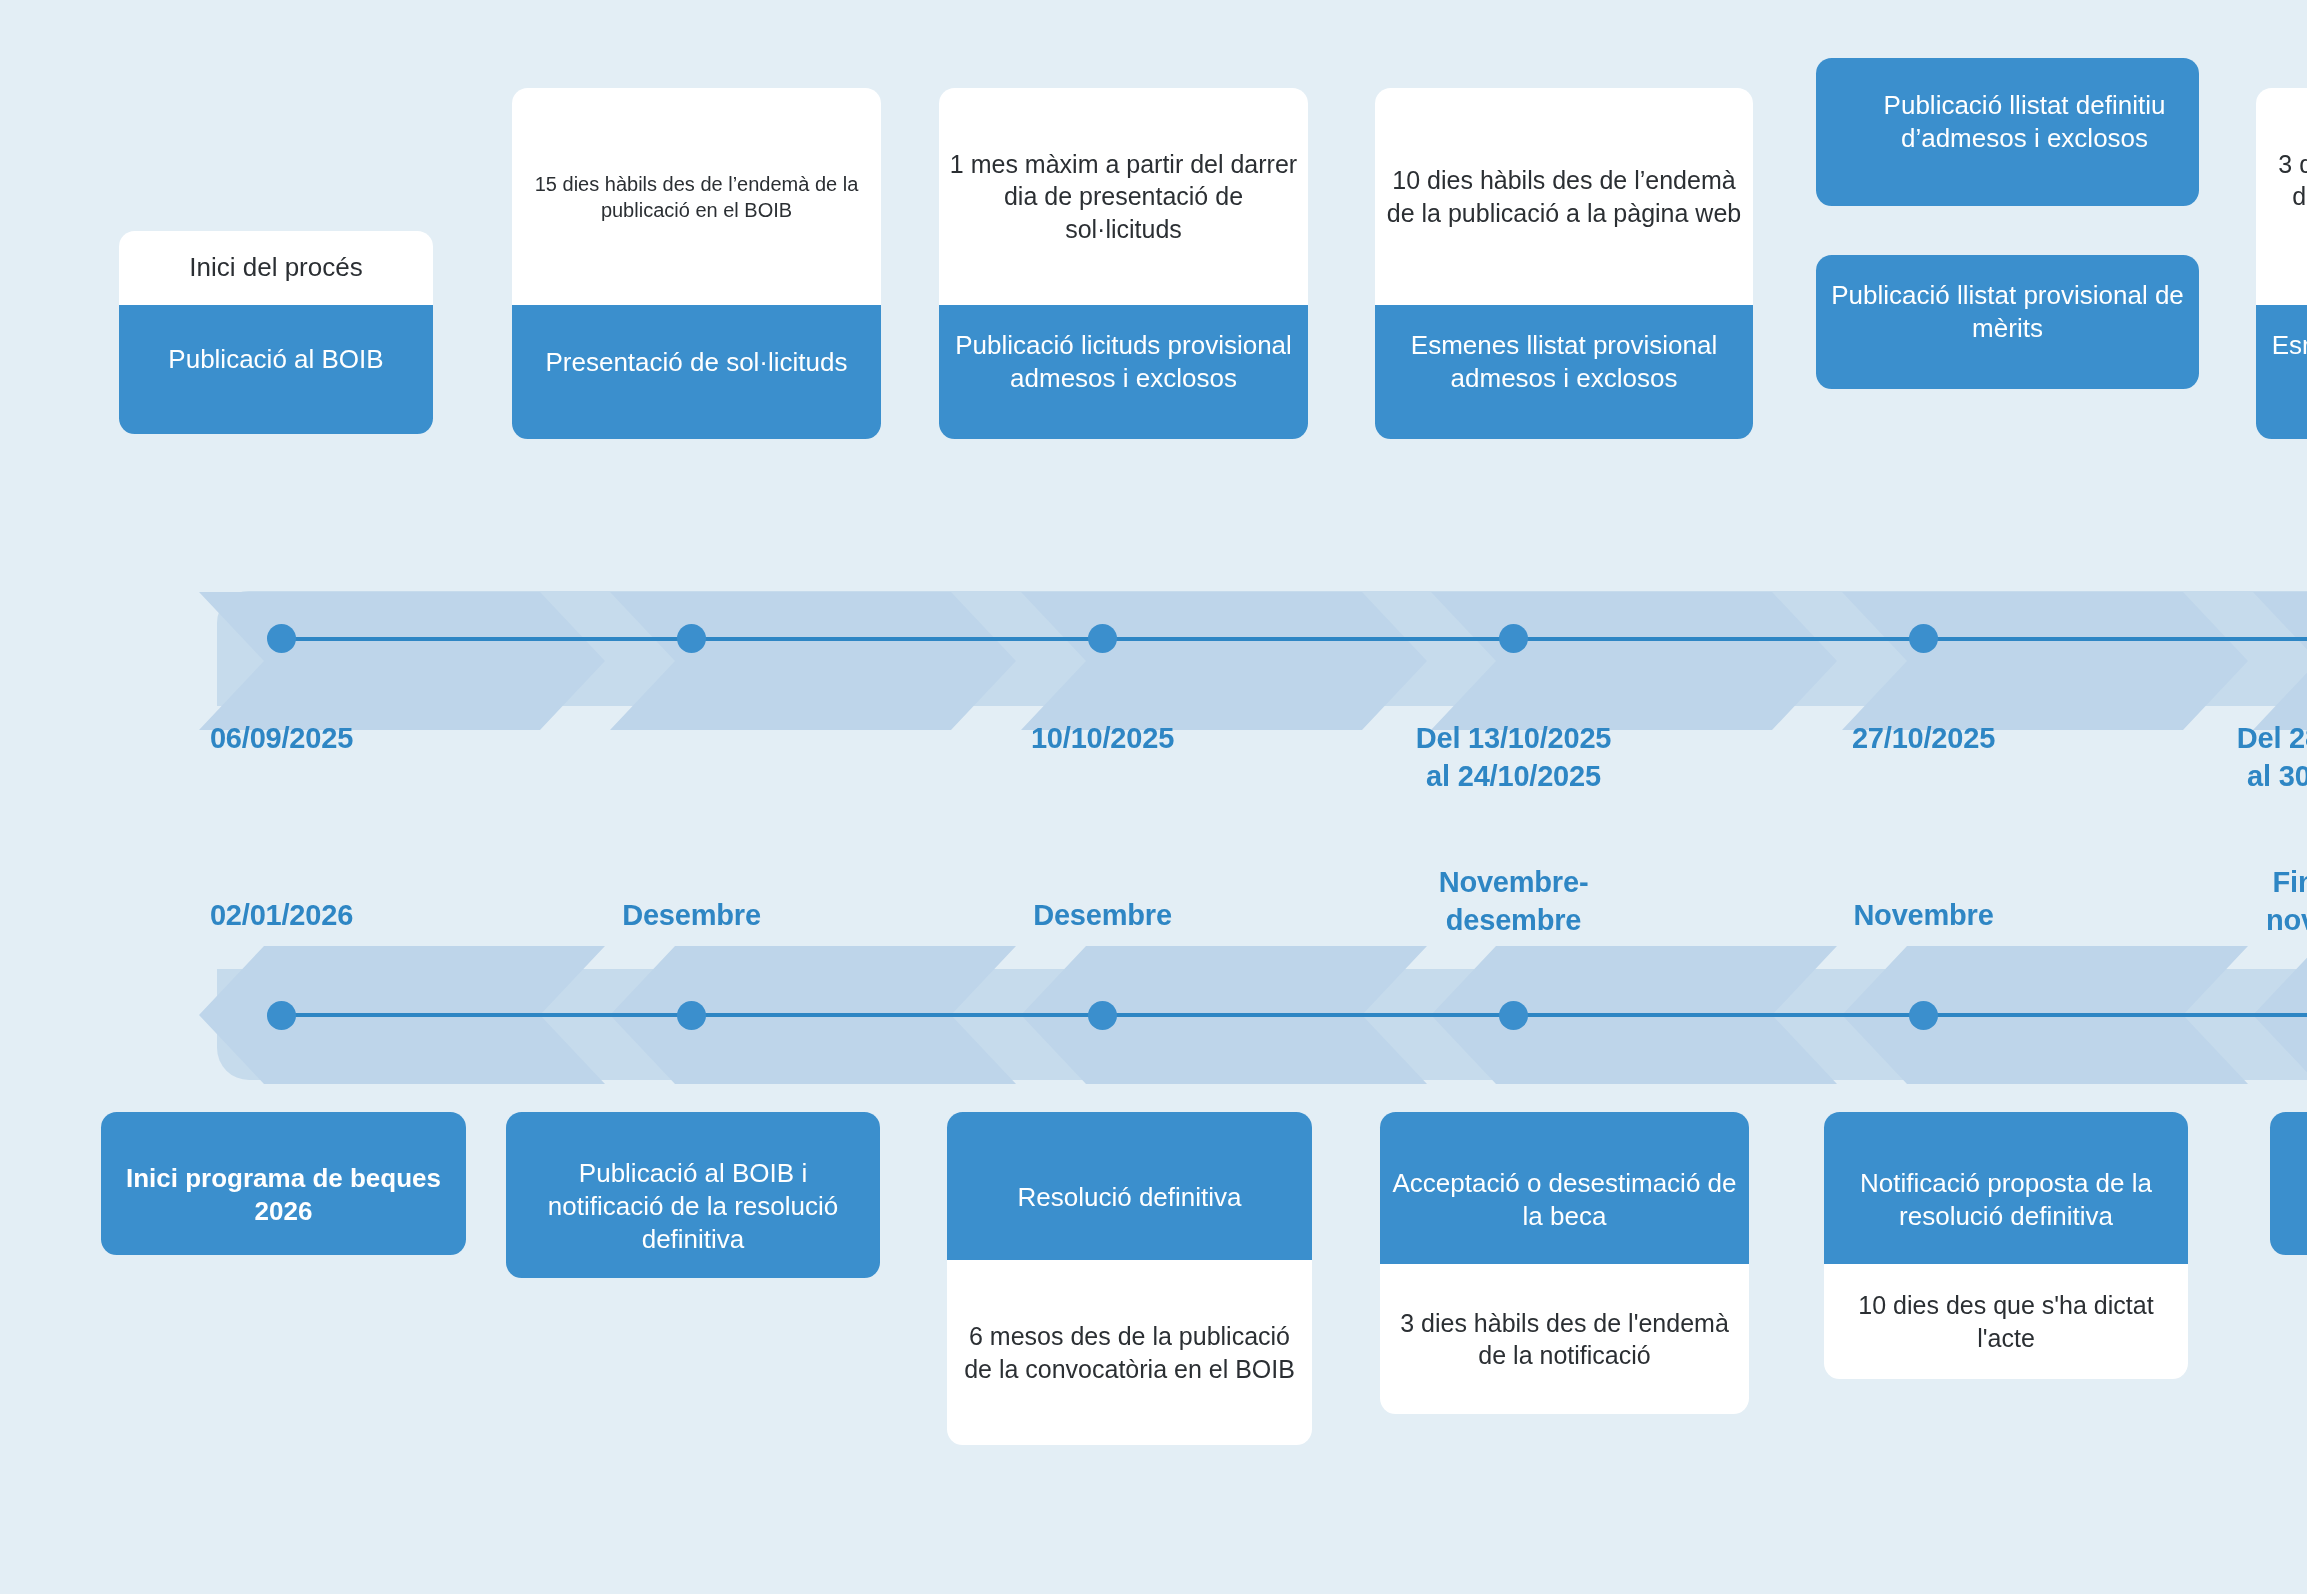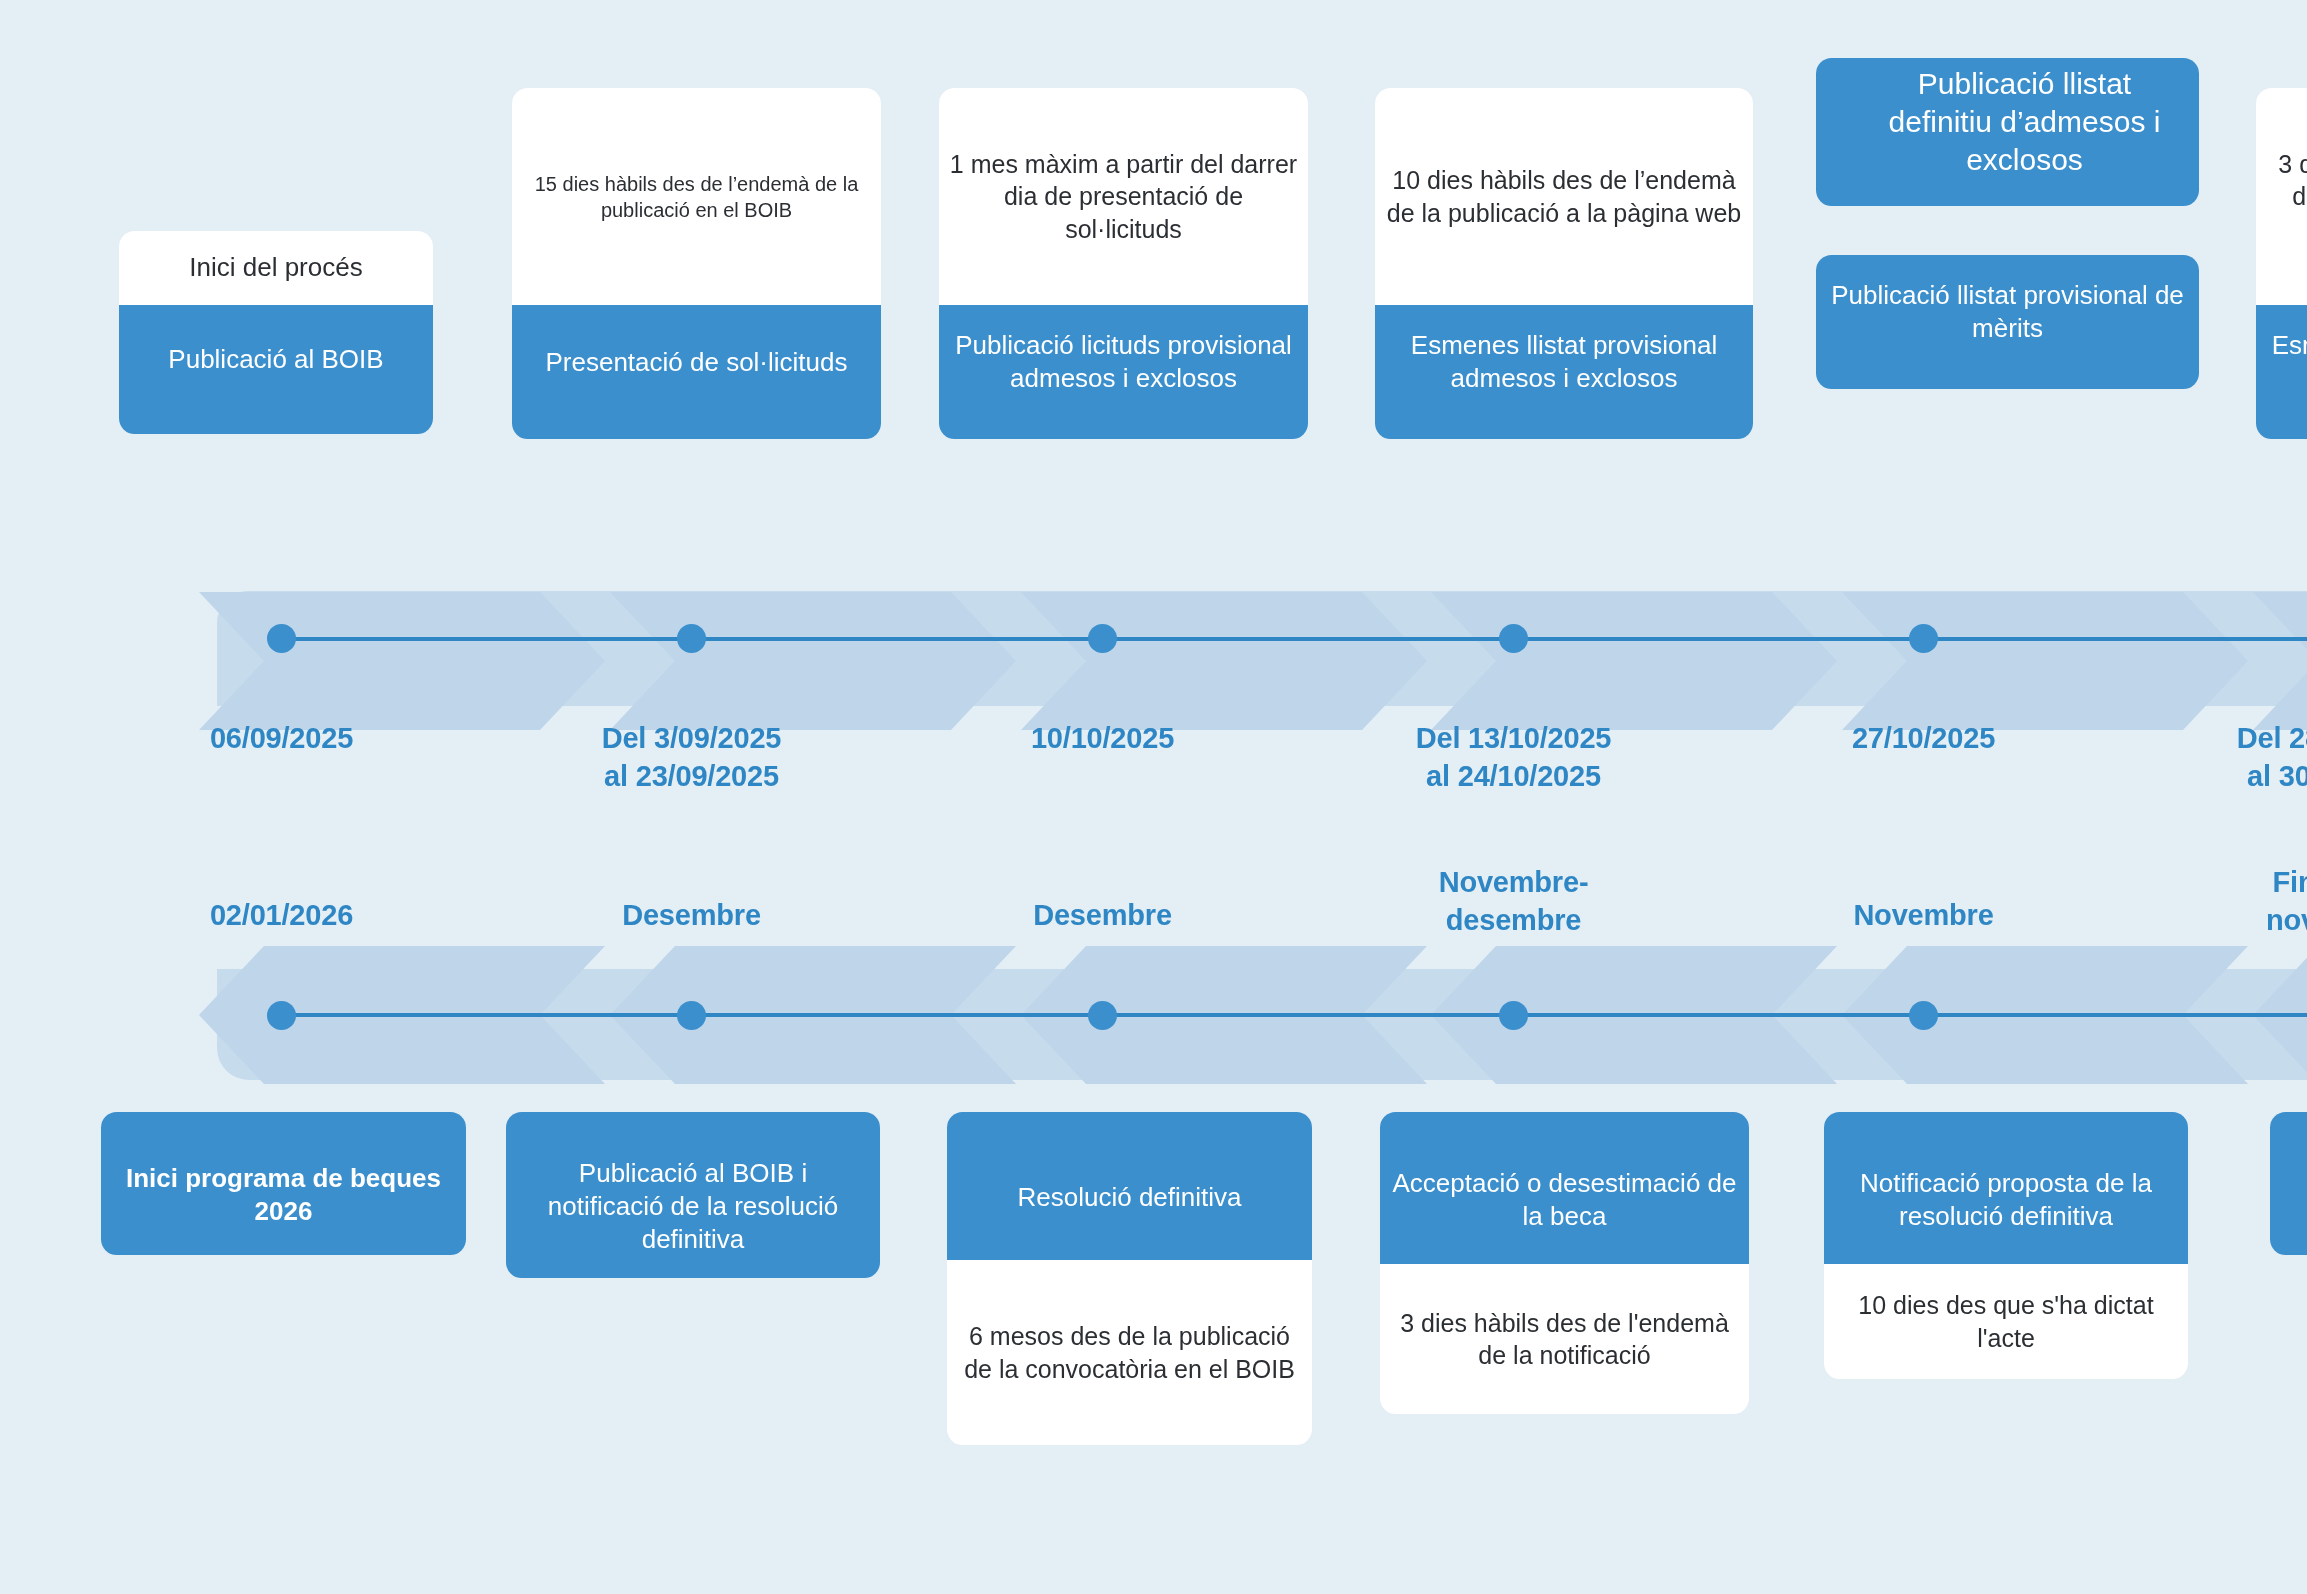--- a/index.html
+++ b/index.html
@@ -126,21 +126,21 @@
     <div class="note bottom-flat" style="font-size:25px; height:217px;">1 mes màxim a partir del darrer dia de presentació de sol·licituds</div>
     <div class="pill-down flat-top" style="font-size:26px; height:134px;">Publicació licituds provisional admesos i exclosos</div>
   </div>
 
   <div class="card" style="left:1375px; top:88px; width:378px;">
     <div class="note bottom-flat" style="font-size:25px; height:217px;">10 dies hàbils des de l’endemà de la publicació a la pàgina web</div>
     <div class="pill-down flat-top" style="font-size:26px; height:134px;">Esmenes llistat provisional admesos i exclosos</div>
   </div>
 
   <div class="card" style="left:1816px; top:58px; width:383px;">
-    <div class="pill-down" style="font-size:30px; height:148px; margin-bottom:49px;padding-left:46px;">Publicació llistat definitiu d’admesos i exclosos</div>
+    <div class="pill-down" style="font-size:26px; height:148px; margin-bottom:49px;padding-left:46px;">Publicació llistat definitiu d’admesos i exclosos</div>
     <div class="pill-down" style="font-size:26px; height:134px;">Publicació llistat provisional de mèrits</div>
   </div>
 
   <div class="card" style="left:2256px; top:88px; width:374px;">
     <div class="note bottom-flat" style="font-size:25px; height:217px;">3 dies hàbils des de l’endemà de la publicació a la pàgina web</div>
     <div class="pill-down flat-top" style="font-size:26px; height:134px;">Esmenes llistat provisional de mèrits</div>
   </div>
 
   <div class="chev-row" style="top:592px; height:138px;">
     <div class="chev right" style="left:199px;"></div>
@@ -152,22 +152,20 @@
 
   </div>
   <div class="rail" style="left:277px; top:637px; width:2718px;"></div>
   <div class="dot" style="left:267px; top:624px;"></div>
   <div class="dot" style="left:677px; top:624px;"></div>
   <div class="dot" style="left:1088px; top:624px;"></div>
   <div class="dot" style="left:1499px; top:624px;"></div>
   <div class="dot" style="left:1909px; top:624px;"></div>
 
   <div class="date-lbl" style="left:129px; top:720px; width:305px;">06/09/2025</div>
-  <div class="date-lbl" style="left:539px; top:720px; width:305px;">Del 3/09/2025
-al 23/09/2025</div>
   <div class="date-lbl" style="left:950px; top:720px; width:305px;">10/10/2025</div>
   <div class="date-lbl" style="left:1361px; top:720px; width:305px;">Del 13/10/2025
 al 24/10/2025</div>
   <div class="date-lbl" style="left:1771px; top:720px; width:305px;">27/10/2025</div>
   <div class="date-lbl" style="left:2182px; top:720px; width:305px;">Del 28/10/2025
 al 30/10/2025</div>
 
   <div class="date-lbl" style="left:129px; top:897px; width:305px;">02/01/2026</div>
   <div class="date-lbl" style="left:539px; top:897px; width:305px;">Desembre</div>
   <div class="date-lbl" style="left:950px; top:897px; width:305px;">Desembre</div>

